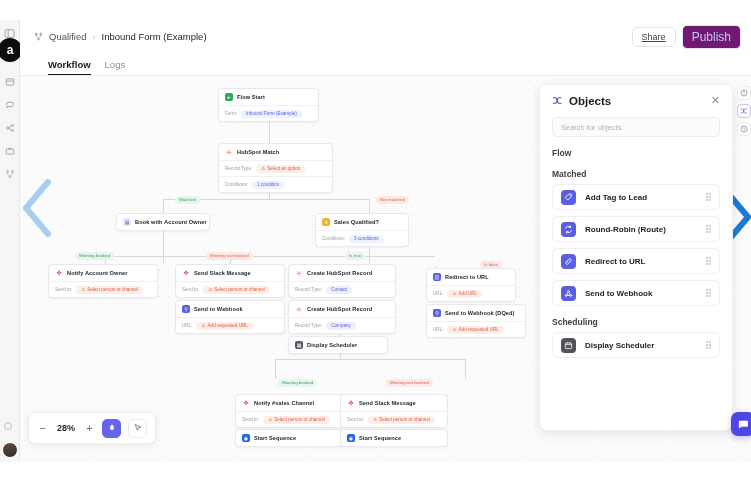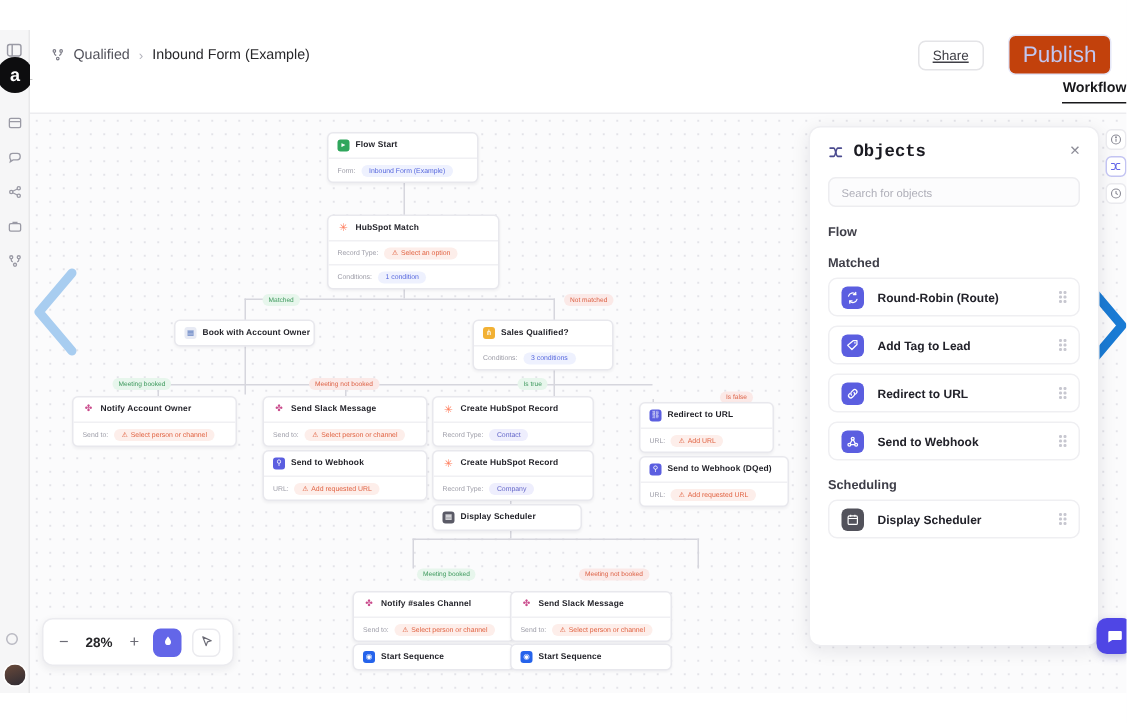--- a/index.html
+++ b/index.html
@@ -45,29 +45,29 @@
   .bc-icon { color:#7a7a85; display:flex; }
   .bc-sep { color:#b4b4bd; font-size:9px; }
   .bc-link { color:#52525b; }
   .bc-current { color:#27272a; }
   .header-right { margin-left:auto; display:flex; align-items:center; gap:6px; }
   .btn-share {
     font-size:9px; color:#3f3f46; background:#fff; border:1px solid #e4e4e7;
     border-radius:5px; padding:4px 9px;text-decoration:underline;
   }
   .btn-publish {
-    font-size:15px; color:#c2c6f0; background:#c2410c; border:1px solid #e4e6f7;
-    border-radius:5px; padding:4px 9px; white-space:nowrap;margin-left:10px;
+    font-size:12px; color:#c2c6f0; background:#701a75; border:1px solid #e4e6f7;
+    border-radius:5px; padding:4px 9px; white-space:nowrap;
   }
 
   
   .tabs {
     position:absolute; left:20px; top:53px; width:731px; height:23px;
     background:#fff; border-bottom:1px solid #ececef;
-    display:flex; align-items:flex-end; padding-left:28px; gap:14px;flex-direction:column;
+    display:flex; align-items:flex-end; padding-left:28px; gap:14px;
   }
   .tab { font-size:9.5px; color:#8a8a95; padding-bottom:4px; border-bottom:1.5px solid transparent; }
   .tab.active { color:#18181b; font-weight:700; border-bottom-color:#18181b; }
 
   
   .canvas {
     position:absolute; left:20px; top:76px; width:731px; height:386px;
     background:#fbfbfc;
     background-image: radial-gradient(#e3e3e8 0.6px, transparent 0.6px);
     background-size: 9px 9px;
@@ -120,21 +120,21 @@
   }
   .zb-tool.active { background:#6366e8; border-color:#6366e8; color:#fff; }
 
   
   .objects {
     position:absolute; left:539px; top:84px; width:194px; height:347px;
     background:#fff; border:1px solid #eeeef1; border-radius:8px;
     box-shadow:0 3px 12px rgba(20,20,40,.09);
     overflow:hidden;
   }
-  .obj-head { display:flex; align-items:center; gap:6px; padding:10px 12px 8px 12px;font-family:Liberation Mono, monospace; }
+  .obj-head { display:flex; align-items:flex-start; gap:6px; padding:10px 12px 8px 12px; }
   .obj-title { font-size:11.5px; font-weight:700; color:#1b1b22; }
   .obj-close { margin-left:auto; color:#8c8c97; font-size:11px; line-height:1; }
   .obj-search {
     margin:2px 12px 0 12px; height:20px; border:1px solid #ededf0; border-radius:5px;
     background:#fcfcfd; display:flex; align-items:center; padding:0 8px;
     font-size:7.5px; color:#aeaeb8;
   }
   .obj-section { font-size:8.5px; font-weight:700; color:#3e3e48; margin:11px 12px 5px 12px; }
   .obj-item {
     margin:0 12px 6px 12px; height:26px; border:1px solid #efeff2; border-radius:6px;
@@ -500,48 +500,48 @@
     <div class="obj-search">
       <span>Search for objects</span>
     </div>
 
     <div class="obj-section">Flow</div>
 
     <div class="obj-section">Matched</div>
 
     <div class="obj-item">
       <span class="obj-ico" style="background:#5b5ee0">
+        <svg width="9" height="9" viewBox="0 0 16 16" fill="none" stroke="#fff" stroke-width="1.5" stroke-linejoin="round">
+          <path d="M8.5 2H13v4.5L7 12.5 2 7.5z"></path>
+            <circle cx="10.6" cy="4.6" r="0.9" fill="#fff" stroke="none"></circle>
+        </svg>
+      </span>
+      <span class="obj-label">Add Tag to Lead</span>
+      <span class="obj-grip">
+        <span class="grip-dots">
+            <i></i>
+            <i></i>
+            <i></i>
+            <i></i>
+            <i></i>
+            <i></i>
+          </span>
+      </span>
+    </div>
+
+    <div class="obj-item">
+      <span class="obj-ico" style="background:#5b5ee0">
         <svg width="9" height="9" viewBox="0 0 16 16" fill="none" stroke="#fff" stroke-width="1.5" stroke-linecap="round">
           <path d="M3 6a5 5 0 018.5-2"></path>
             <polyline points="11.5,1.5 11.5,4.2 8.8,4.2"></polyline>
           <path d="M13 10a5 5 0 01-8.5 2"></path>
             <polyline points="4.5,14.5 4.5,11.8 7.2,11.8"></polyline>
         </svg>
       </span>
       <span class="obj-label">Round-Robin (Route)</span>
-      <span class="obj-grip">
-        <span class="grip-dots">
-            <i></i>
-            <i></i>
-            <i></i>
-            <i></i>
-            <i></i>
-            <i></i>
-          </span>
-      </span>
-    </div>
-
-    <div class="obj-item">
-      <span class="obj-ico" style="background:#5b5ee0">
-        <svg width="9" height="9" viewBox="0 0 16 16" fill="none" stroke="#fff" stroke-width="1.5" stroke-linejoin="round">
-          <path d="M8.5 2H13v4.5L7 12.5 2 7.5z"></path>
-            <circle cx="10.6" cy="4.6" r="0.9" fill="#fff" stroke="none"></circle>
-        </svg>
-      </span>
-      <span class="obj-label">Add Tag to Lead</span>
       <span class="obj-grip">
         <span class="grip-dots">
             <i></i>
             <i></i>
             <i></i>
             <i></i>
             <i></i>
             <i></i>
           </span>
       </span>

